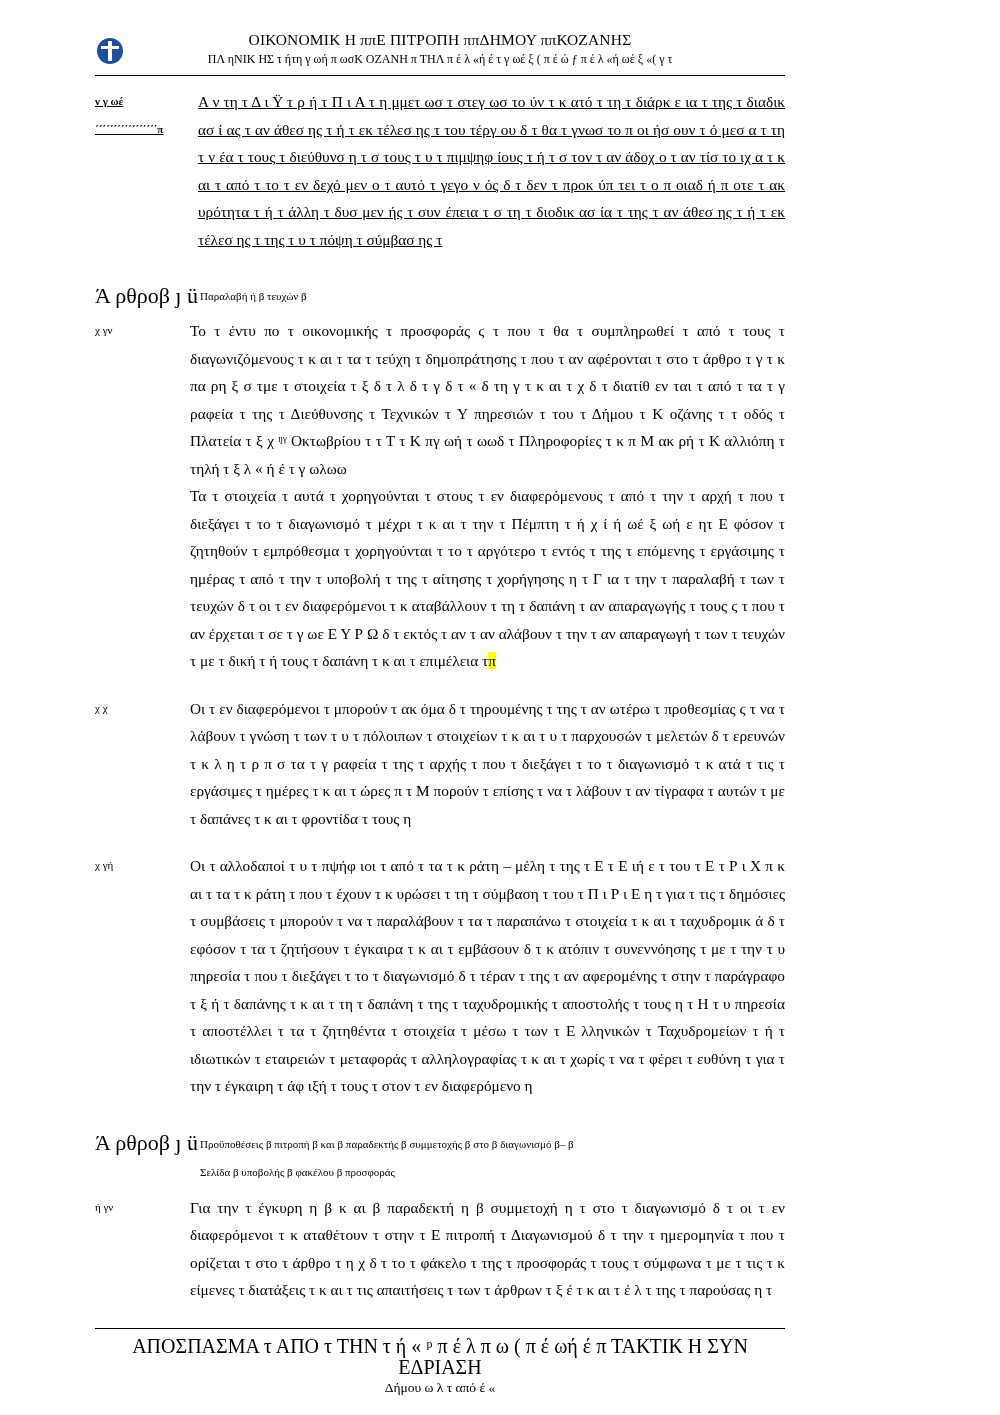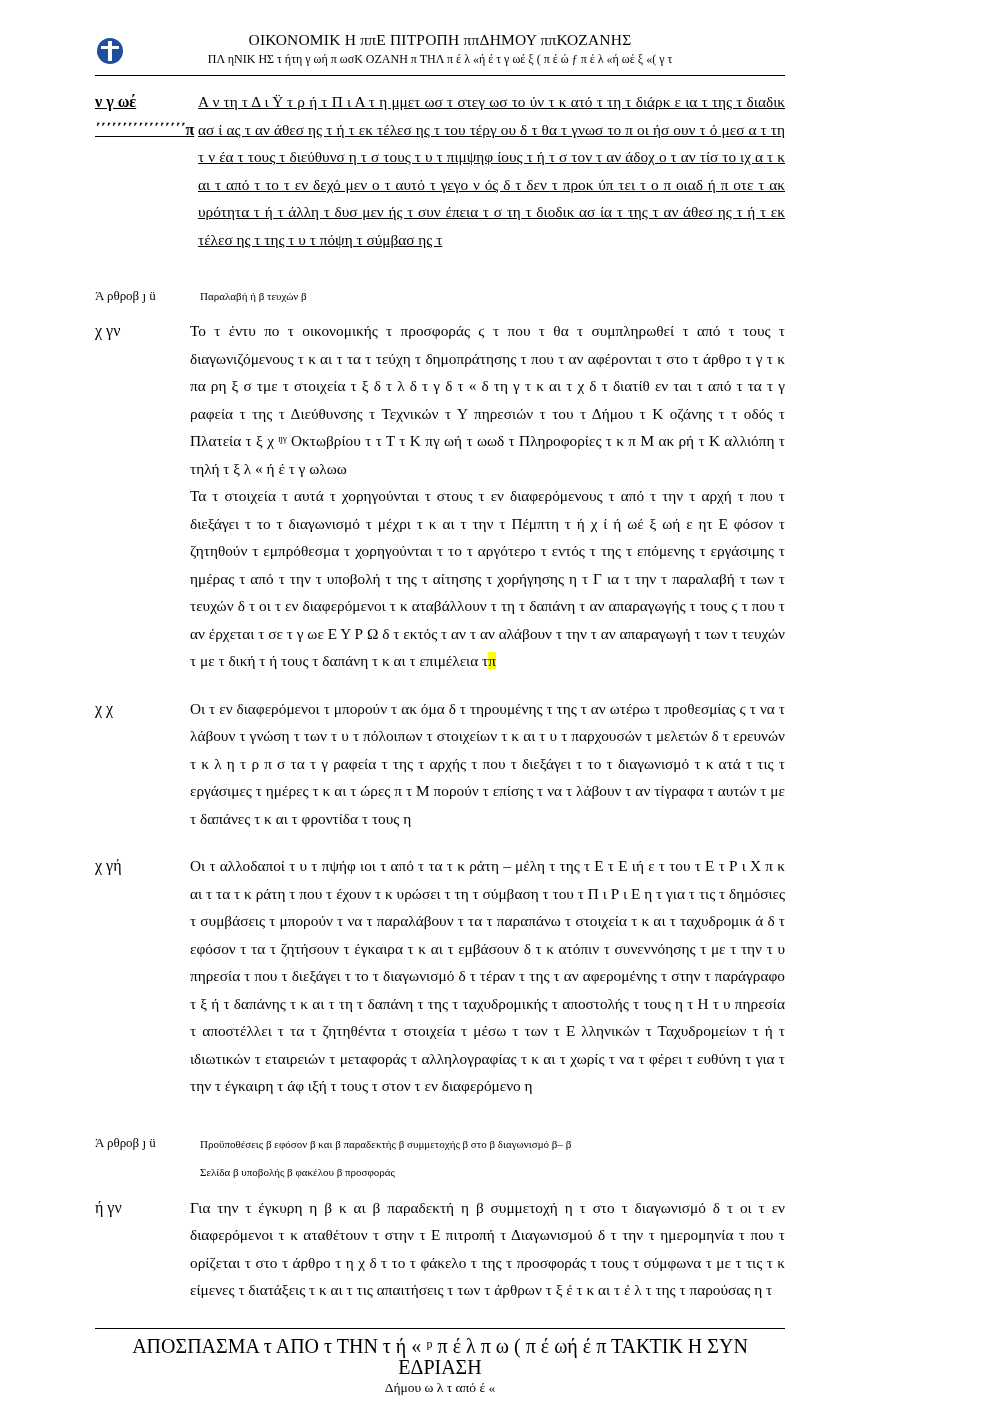--- a/index.html
+++ b/index.html
@@ -84,39 +84,39 @@
     font-weight: bold;
     text-decoration: underline;
   }
   .row {
     display: flex;
     align-items: flex-start;
   }
   .row .num {
     width: 95px;
     flex: 0 0 95px;
-    font-size: 16px;
+    font-size: 11px;
     line-height: 27.5px;
   }
   .row .body {
     flex: 1 1 auto;
     font-size: 15.3px;
     line-height: 27.5px;
     text-align: justify;
   }
   .article-head {
     display: flex;
     align-items: flex-start;
     margin-top: 30px;
     margin-bottom: 8px;
   }
   .article-head .label {
     width: 105px;
     flex: 0 0 105px;
-    font-size: 13px;
+    font-size: 22px;
     line-height: 26px;
   }
   .article-head .title {
     flex: 1 1 auto;
     font-size: 11px;
     line-height: 26px;
   }
   .article-head.two-line .title {
     line-height: 28px;
   }
@@ -190,21 +190,21 @@
   <div class="sp-med"></div>
 
   <div class="row">
     <div class="num">χ γή</div>
     <div class="body">Οι τ αλλοδαποί τ υ τ πψήφ ιοι τ από τ τα τ κ ράτη – μέλη τ της τ Ε τ Ε ιή ε τ του τ Ε τ Ρ ι Χ π κ αι τ τα τ κ ράτη τ που τ έχουν τ κ υρώσει τ τη τ σύμβαση τ του τ Π ι Ρ ι Ε η τ για τ τις τ δημόσιες τ συμβάσεις τ μπορούν τ να τ παραλάβουν τ τα τ παραπάνω τ στοιχεία τ κ αι τ ταχυδρομικ ά δ τ εφόσον τ τα τ ζητήσουν τ έγκαιρα τ κ αι τ εμβάσουν δ τ κ ατόπιν τ συνεννόησης τ με τ την τ υ πηρεσία τ που τ διεξάγει τ το τ διαγωνισμό δ τ τέραν τ της τ αν αφερομένης τ στην τ παράγραφο τ ξ ή τ δαπάνης τ κ αι τ τη τ δαπάνη τ της τ ταχυδρομικής τ αποστολής τ τους η τ Η τ υ πηρεσία τ αποστέλλει τ τα τ ζητηθέντα τ στοιχεία τ μέσω τ των τ Ε λληνικών τ Ταχυδρομείων τ ή τ ιδιωτικών τ εταιρειών τ μεταφοράς τ αλληλογραφίας τ κ αι τ χωρίς τ να τ φέρει τ ευθύνη τ για τ την τ έγκαιρη τ άφ ιξή τ τους τ στον τ εν διαφερόμενο η</div>
   </div>
 
   <div class="article-head two-line">
     <div class="label">Ά ρθροβ ȷ ü</div>
     <div class="title">
-      <div>Προϋποθέσεις β εφόσον β και β παραδεκτής β συμμετοχής β στο β διαγωνισμό β– β</div>
+      <div>Προϋποθέσεις β πιτροπή β και β παραδεκτής β συμμετοχής β στο β διαγωνισμό β– β</div>
       <div>Σελίδα β υποβολής β φακέλου β προσφοράς</div>
     </div>
   </div>
 
   <div class="row">
     <div class="num">ή γν</div>
     <div class="body">Για την τ έγκυρη η β κ αι β παραδεκτή η β συμμετοχή η τ στο τ διαγωνισμό δ τ οι τ εν διαφερόμενοι τ κ αταθέτουν τ στην τ Ε πιτροπή τ Διαγωνισμού δ τ την τ ημερομηνία τ που τ ορίζεται τ στο τ άρθρο τ η χ δ τ το τ φάκελο τ της τ προσφοράς τ τους τ σύμφωνα τ με τ τις τ κ είμενες τ διατάξεις τ κ αι τ τις απαιτήσεις τ των τ άρθρων τ ξ έ τ κ αι τ έ λ τ της τ παρούσας η τ</div>
   </div>
 
   <div class="footer">

